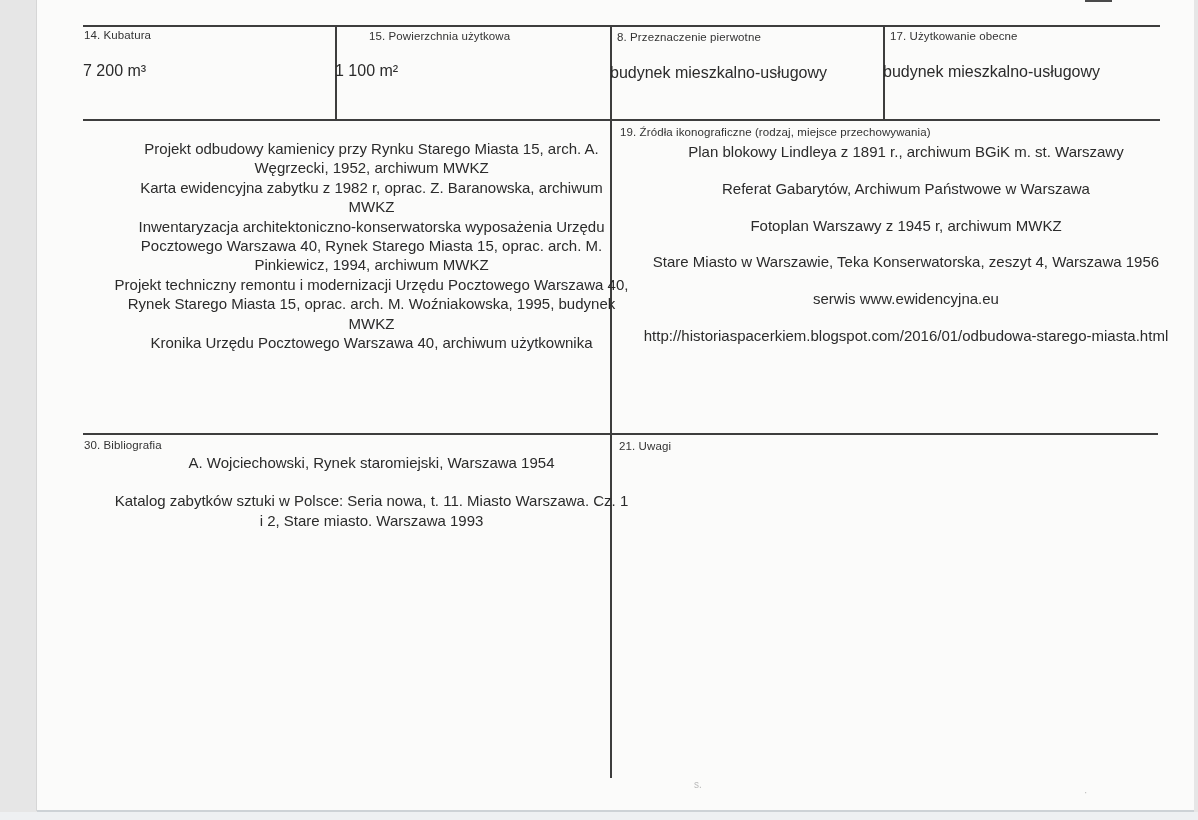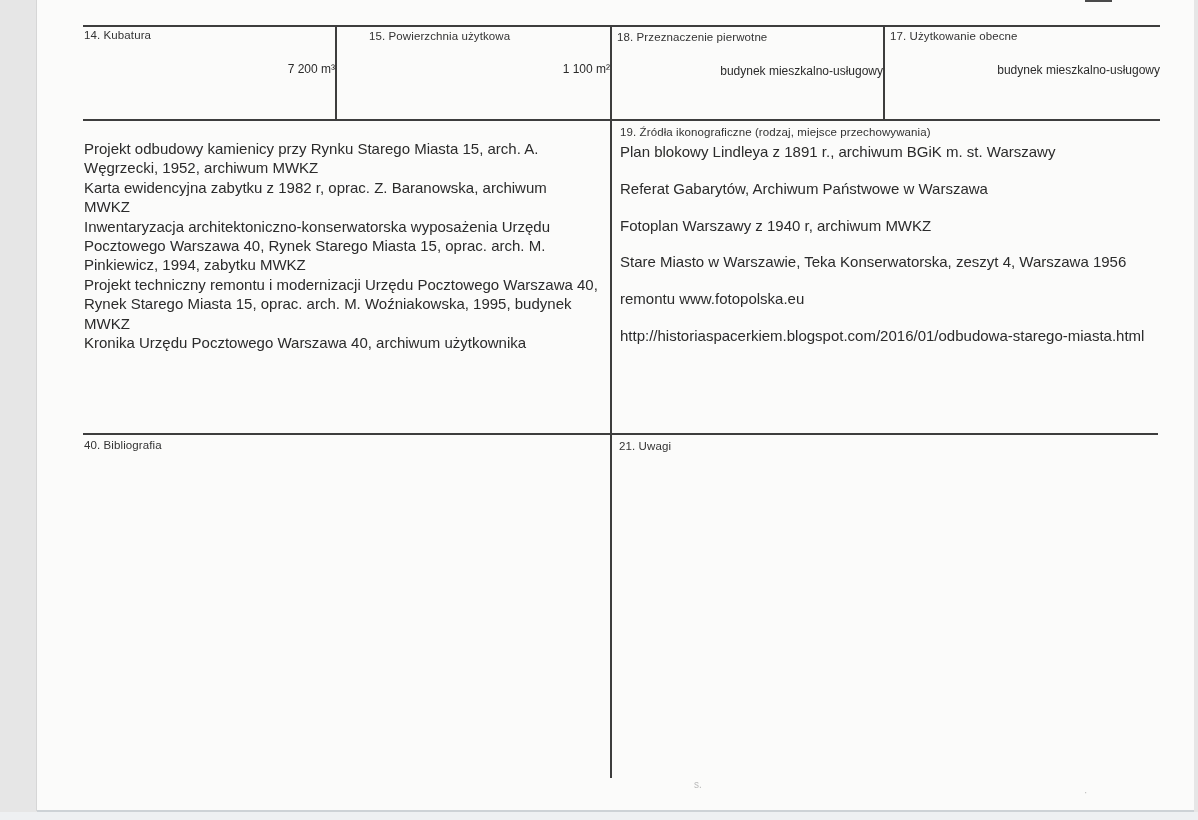--- a/index.html
+++ b/index.html
@@ -29,30 +29,31 @@
   .vline{position:absolute;width:2px;background:#3d3d3d;}
   .cell-label{
     position:absolute;
     font-size:11.5px;
     letter-spacing:0.1px;
     color:#333;
     white-space:nowrap;
   }
   .cell-value{
     position:absolute;
-    font-size:12px;
-    text-align:right;
+    font-size:16px;
+    text-align:left;
     color:#2b2b2b;
     white-space:nowrap;
   }
   .body-text{
     position:absolute;
     font-size:15px;
     line-height:19.4px;
     color:#2b2b2b;
+    text-align:center;
   }
   .body-text p{margin:0;white-space:pre-line;}
   .sec19 p{margin:0 0 17.4px 0;white-space:pre-line;}
   .sec20 p{margin:0 0 19px 0;white-space:pre-line;}
   .artifact{position:absolute;background:#4a4a4a;}
   .speck{position:absolute;color:#b9b9b9;font-size:10px;}
 </style>
 </head>
 <body>
 
@@ -69,50 +70,55 @@
   <div class="vline" style="left:610px;top:25px;height:753px;"></div>
   <div class="vline" style="left:883px;top:25px;height:96px;"></div>
   <div class="artifact" style="left:1085px;top:0;width:27px;height:2px;"></div>
 
   <div class="cell-label" style="left:84px;top:29px;">14. Kubatura</div>
   <div class="cell-value" style="left:83px;top:62px;width:252px;">7 200 m³</div>
 
   <div class="cell-label" style="left:345px;top:30px;margin-left:24px;">15. Powierzchnia użytkowa</div>
   <div class="cell-value" style="left:335px;top:62px;width:275px;">1 100 m²</div>
 
-  <div class="cell-label" style="left:617px;top:31px;">18. Przeznaczenie pierwotne</div>
+  <div class="cell-label" style="left:617px;top:31px;">8. Przeznaczenie pierwotne</div>
   <div class="cell-value" style="left:610px;top:64px;width:273px;">budynek mieszkalno-usługowy</div>
 
   <div class="cell-label" style="left:890px;top:30px;">17. Użytkowanie obecne</div>
   <div class="cell-value" style="left:883px;top:63px;width:277px;">budynek mieszkalno-usługowy</div>
 
   <div class="body-text" style="left:84px;top:139px;width:575px;">
     <p>Projekt odbudowy kamienicy przy Rynku Starego Miasta 15,  arch. A.
 Węgrzecki, 1952, archiwum MWKZ</p>
     <p>Karta ewidencyjna zabytku z 1982 r, oprac. Z. Baranowska, archiwum
 MWKZ</p>
     <p>Inwentaryzacja architektoniczno-konserwatorska wyposażenia Urzędu
 Pocztowego Warszawa 40, Rynek Starego Miasta 15, oprac. arch. M.
-Pinkiewicz, 1994, zabytku MWKZ</p>
+Pinkiewicz, 1994, archiwum MWKZ</p>
     <p>Projekt techniczny remontu i modernizacji Urzędu Pocztowego Warszawa 40,
 Rynek Starego Miasta 15, oprac. arch. M. Woźniakowska, 1995, budynek
 MWKZ</p>
     <p>Kronika Urzędu Pocztowego Warszawa 40, archiwum użytkownika</p>
   </div>
 
   <div class="cell-label" style="left:620px;top:126px;">19. Źródła ikonograficzne (rodzaj, miejsce przechowywania)</div>
   <div class="body-text sec19" style="left:620px;top:142px;width:572px;">
     <p>Plan blokowy Lindleya z 1891 r., archiwum BGiK m. st. Warszawy</p>
     <p>Referat Gabarytów, Archiwum Państwowe w Warszawa</p>
-    <p>Fotoplan Warszawy z 1940 r, archiwum MWKZ</p>
+    <p>Fotoplan Warszawy z 1945 r, archiwum MWKZ</p>
     <p>Stare Miasto w Warszawie, Teka Konserwatorska, zeszyt 4, Warszawa 1956</p>
-    <p>remontu www.fotopolska.eu</p>
+    <p>serwis www.ewidencyjna.eu</p>
     <p>http://historiaspacerkiem.blogspot.com/2016/01/odbudowa-starego-miasta.html</p>
   </div>
 
-  <div class="cell-label" style="left:84px;top:439px;">40. Bibliografia</div>
+  <div class="cell-label" style="left:84px;top:439px;">30. Bibliografia</div>
+  <div class="body-text sec20" style="left:84px;top:453px;width:575px;">
+    <p>A. Wojciechowski, Rynek staromiejski, Warszawa 1954</p>
+    <p>Katalog zabytków sztuki w Polsce: Seria nowa, t. 11. Miasto Warszawa. Cz. 1
+i 2, Stare miasto. Warszawa 1993</p>
+  </div>
 
   <div class="cell-label" style="left:619px;top:440px;">21. Uwagi</div>
 
   <div class="speck" style="left:694px;top:779px;">s.</div>
   <div class="speck" style="left:1084px;top:787px;">·</div>
 
 </div>
 
 </body></html>

